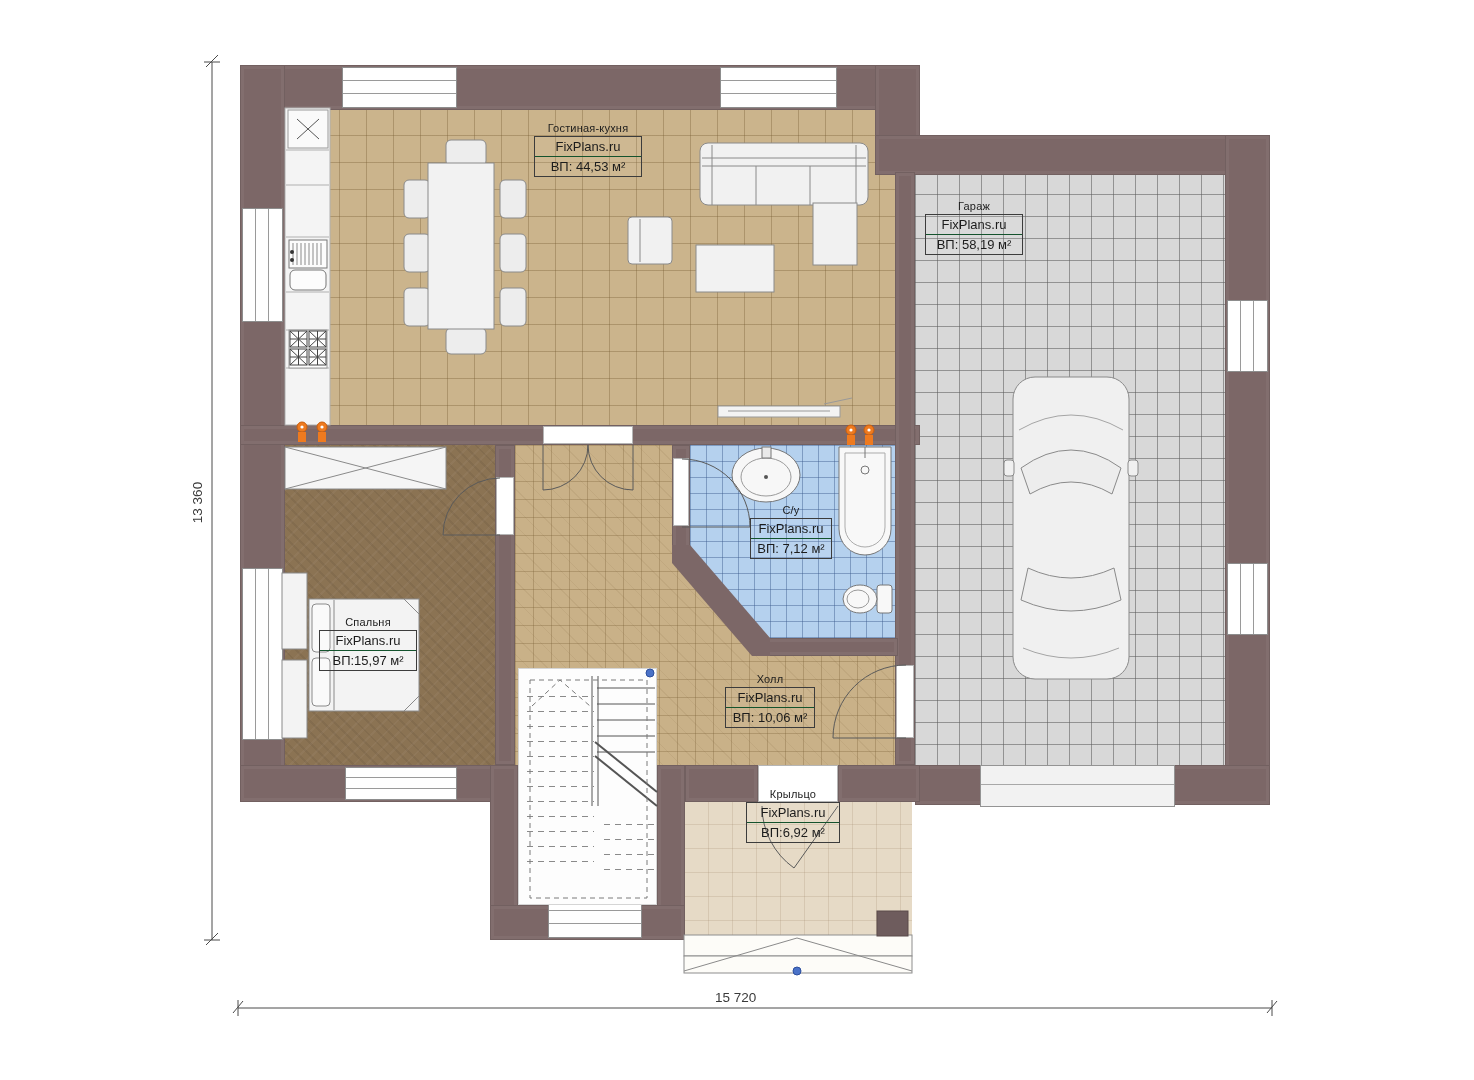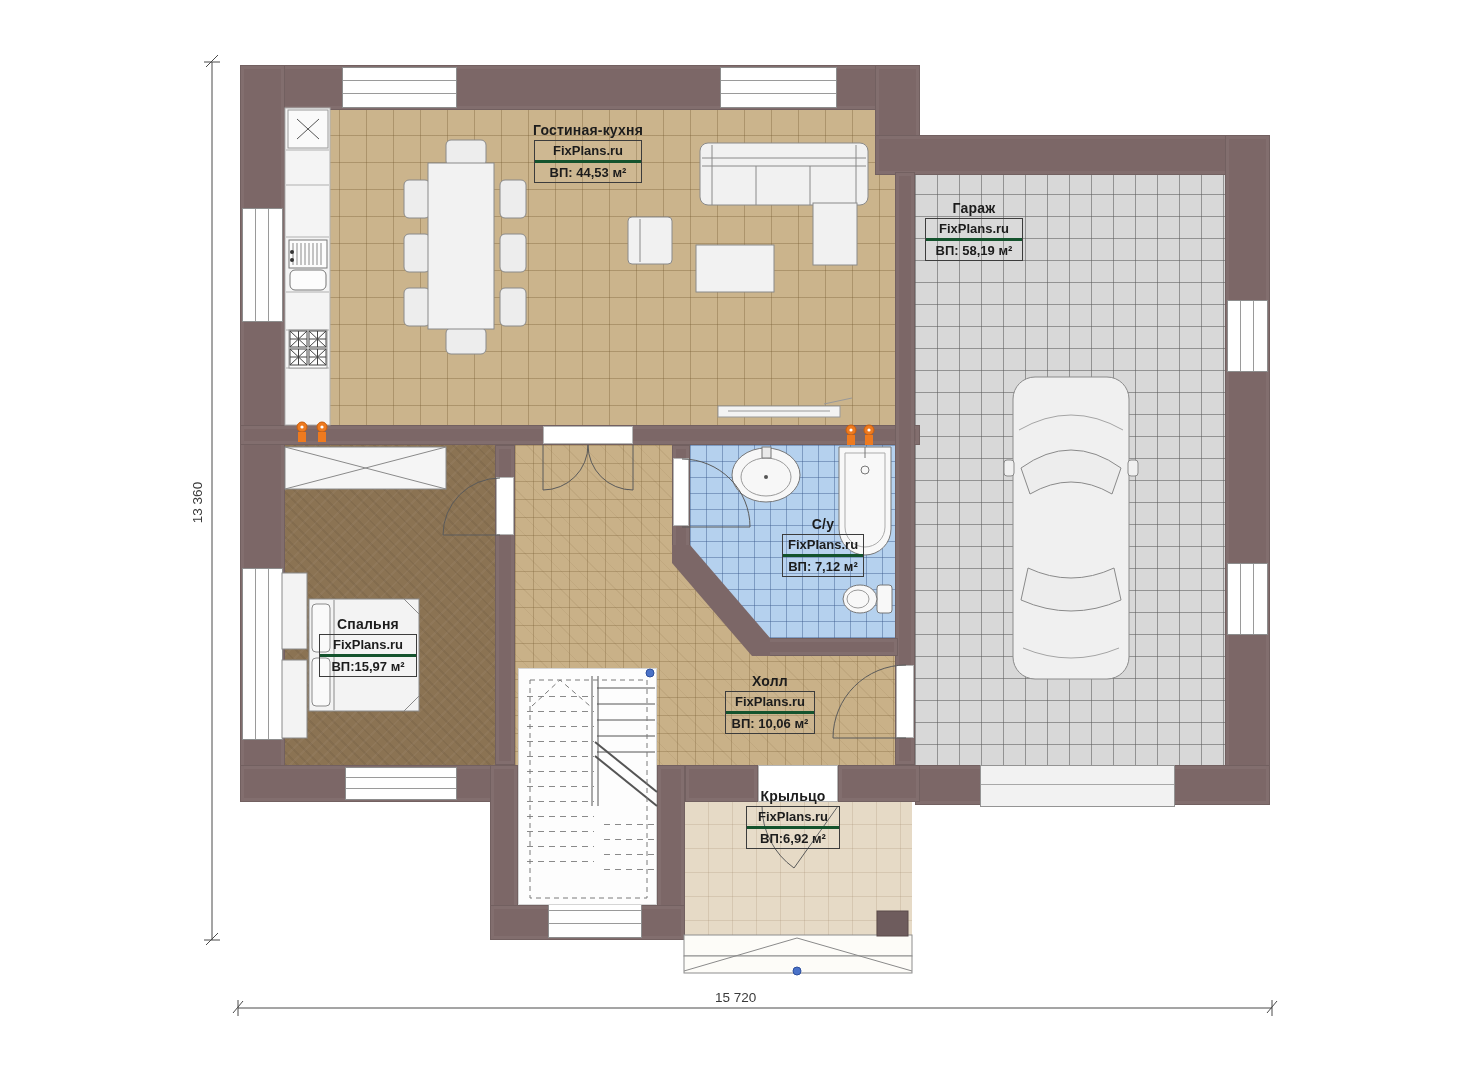--- a/index.html
+++ b/index.html
@@ -43,24 +43,24 @@
   .jamb{position:absolute;background:#fff;border:1px solid #b5b5b5;box-sizing:border-box;}
   .garage-door{position:absolute;background:#f2f2f2;border:1px solid #949494;box-sizing:border-box;
      background-image:linear-gradient(to bottom, transparent 46%, #a8a8a8 46%, #a8a8a8 calc(46% + 1px), transparent calc(46% + 1px));}
   
   .stair-bg{position:absolute;background:#fdfdfd;border:1px solid #d5d5d5;box-sizing:border-box;}
   .stair-dash{position:absolute;background-image:
      repeating-linear-gradient(to right, #fdfdfd 0 5px, transparent 5px 11px),
      repeating-linear-gradient(to bottom, transparent 0 14px, #8a8a8a 14px 15px);}
   
   .room-label{position:absolute;text-align:center;color:#1c1c1c;z-index:30;}
-  .room-label .rname{font-size:14px;font-weight:bold;letter-spacing:.2px;}
+  .room-label .rname{font-size:11px;font-weight:normal;letter-spacing:.2px;}
   .label-box{margin:2px auto 0;border:1px solid #3c3c3c;background:rgba(255,255,255,.06);}
-  .label-box .row{font-size:13px;font-weight:bold;padding:2px 5px;white-space:nowrap;}
-  .label-box .row+.row{border-top:3px solid #14532d;}
+  .label-box .row{font-size:13px;font-weight:normal;padding:2px 5px;white-space:nowrap;}
+  .label-box .row+.row{border-top:1px solid #14532d;}
   
   .dim-text{position:absolute;font-size:13.5px;color:#3a3a3a;z-index:30;}
   .dim-v{transform:rotate(-90deg);transform-origin:center;}
   svg.overlay{position:absolute;left:0;top:0;z-index:20;}
 </style>
 </head>
 <body>
 
 <div id="plan">
 
@@ -303,21 +303,21 @@
   </div>
 
   <div class="room-label" style="left:922px;top:200px;width:104px;">
     <div class="rname">Гараж</div>
     <div class="label-box" style="width:96px;">
       <div class="row">FixPlans.ru</div>
       <div class="row">ВП: 58,19 м²</div>
     </div>
   </div>
 
-  <div class="room-label" style="left:748px;top:516px;width:86px;margin-left:32px;">
+  <div class="room-label" style="left:748px;top:504px;width:86px;">
     <div class="rname">С/у</div>
     <div class="label-box" style="width:80px;">
       <div class="row">FixPlans.ru</div>
       <div class="row">ВП: 7,12 м²</div>
     </div>
   </div>
 
   <div class="room-label" style="left:316px;top:616px;width:104px;">
     <div class="rname">Спальня</div>
     <div class="label-box" style="width:96px;">

